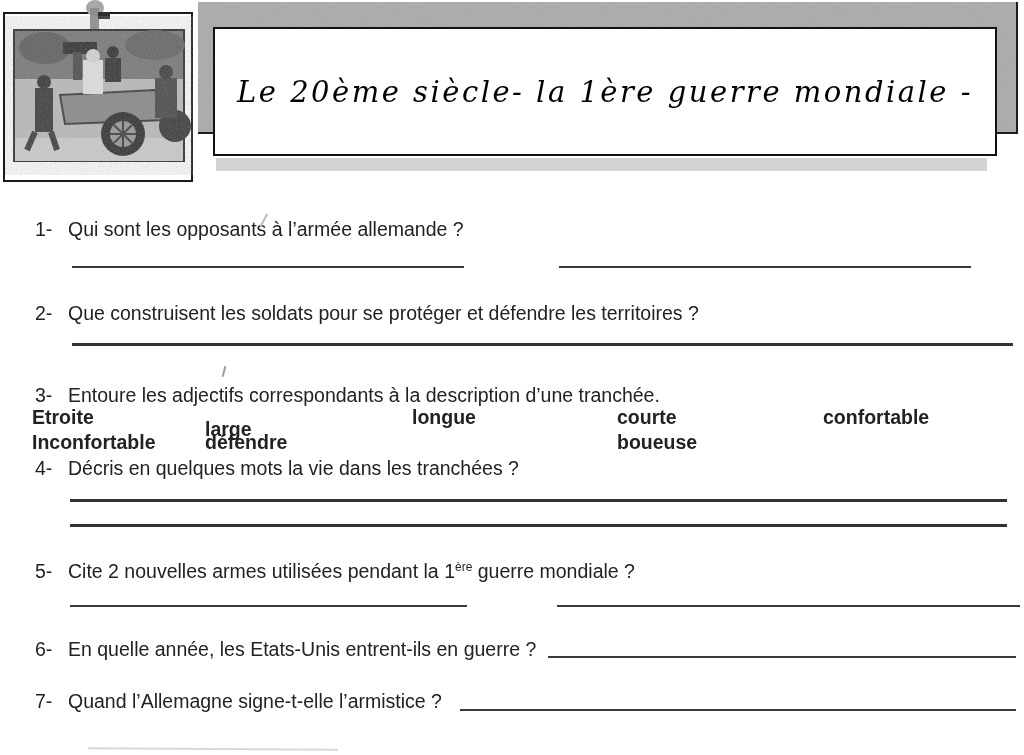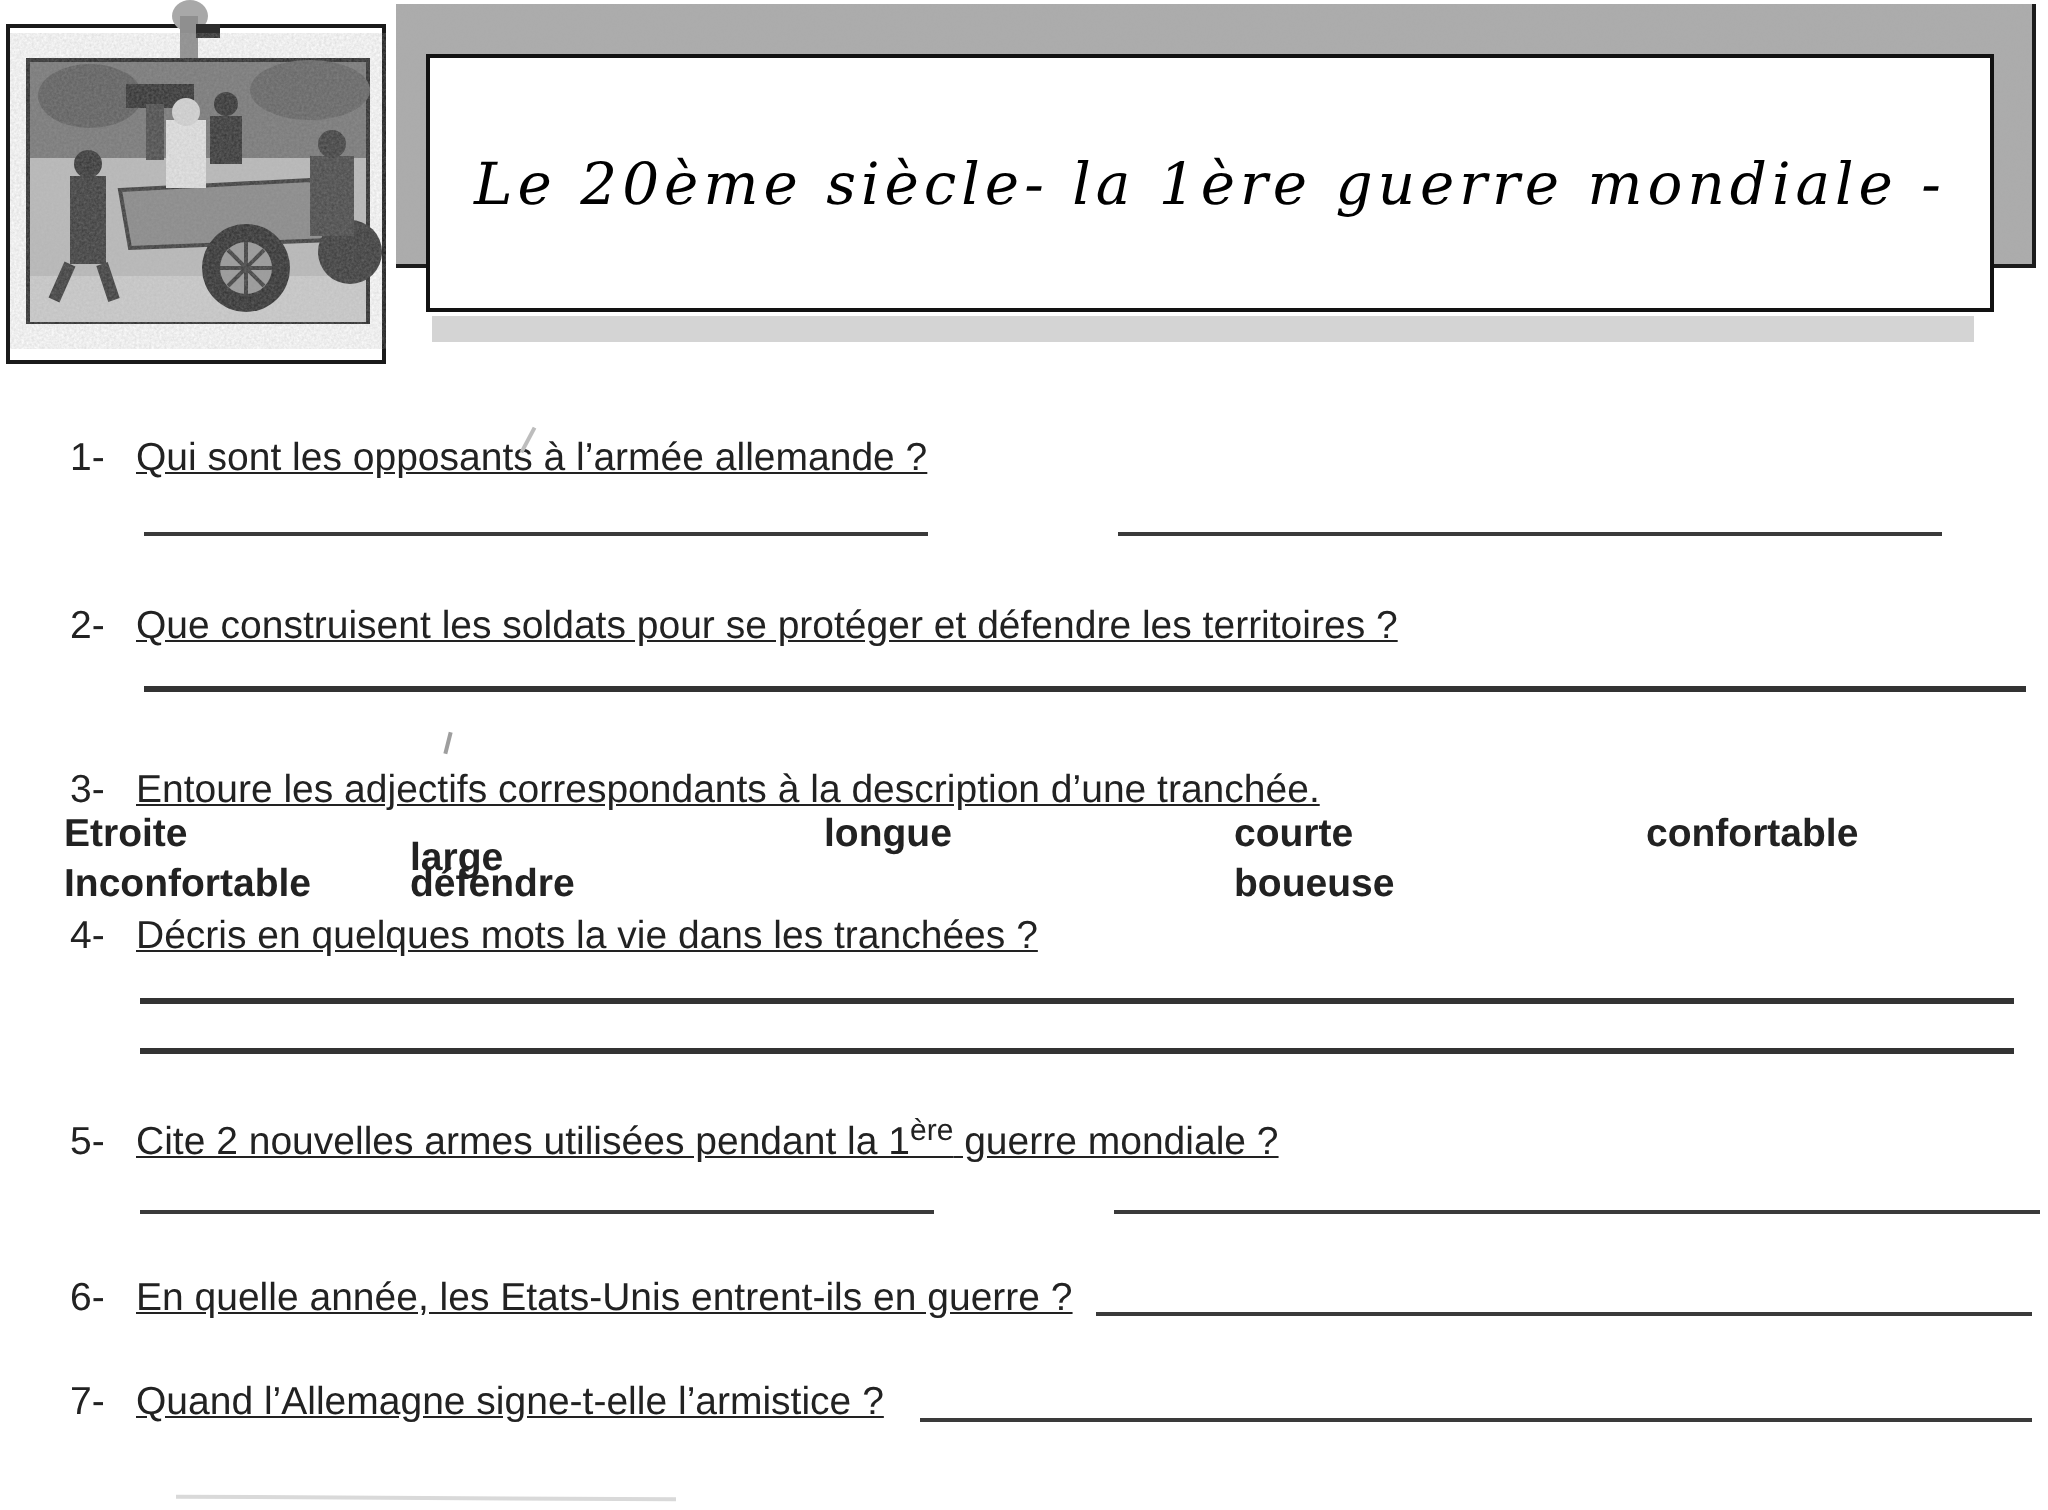--- a/index.html
+++ b/index.html
@@ -29,22 +29,22 @@
     position:absolute;left:216px;top:158px;width:771px;height:13px;background:#d4d4d4;
   }
   .title-line{
     font-family:"DejaVu Serif",serif;font-style:italic;
     font-size:29px;letter-spacing:2.5px;color:#000000;white-space:nowrap;
   }
   
   .q{position:absolute;left:35px;display:flex;align-items:flex-start;
      font-size:19.5px;line-height:23px;color:#222;}
   .qnum{width:33px;flex:0 0 33px;}
-  .qtext{white-space:nowrap;text-decoration:underline;}
-  .qtext sup{font-size:15px;line-height:0;margin-top:15px;}
+  .qtext{white-space:nowrap;}
+  .qtext sup{font-size:12px;line-height:0;margin-top:15px;}
   .ansline{position:absolute;height:0;border-bottom:2px solid #3a3a3a;}
   .ansline.thick{border-bottom-width:3px;border-bottom-color:#333;}
   .adj{position:absolute;font-size:19.5px;color:#222;white-space:nowrap;font-weight:bold;}
   
   .artifact{position:absolute;background:#c2c2c2;}
   #artifact-slash{left:263px;top:213px;width:2px;height:14px;transform:rotate(28deg);background:#bdbdbd;}
   #artifact-comma{left:223px;top:366px;width:2px;height:11px;transform:rotate(14deg);background:#9e9e9e;}
   #artifact-smudge{left:88px;top:748px;width:250px;height:2px;background:#d9d9d9;transform:rotate(.3deg);}
 </style>
 </head>

